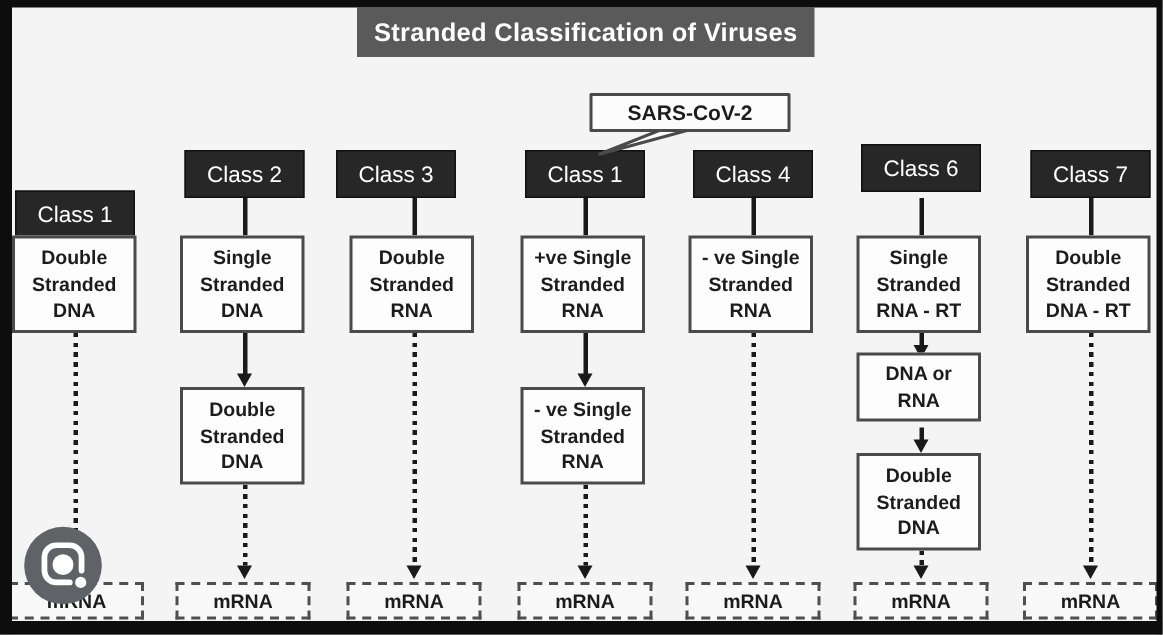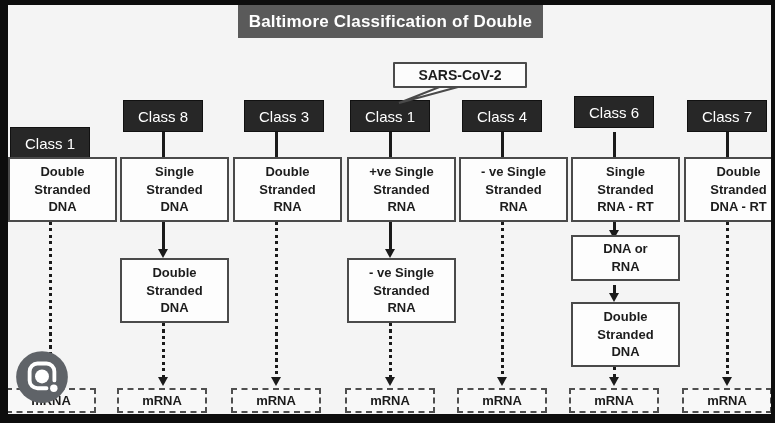--- a/index.html
+++ b/index.html
@@ -26,21 +26,21 @@
     font-size:14px;font-weight:600;color:#1c1c1c;z-index:6;box-sizing:border-box;
   }
   .callout-tail{position:absolute;left:388px;top:78px;z-index:4;}
 
   .chead{
     position:absolute;width:80px;height:32px;background:#272727;color:#fff;
     display:flex;align-items:center;justify-content:center;font-size:15px;
     border:1px solid #111;box-sizing:border-box;z-index:3;
   }
   .nbox{
-    position:absolute;width:109px;background:#fdfdfd;border:2px solid #4a4a4a;
+    position:absolute;width:83px;background:#fdfdfd;border:2px solid #4a4a4a;
     display:flex;align-items:center;justify-content:center;text-align:center;
     font-weight:bold;font-size:13px;line-height:1.38;color:#1c1c1c;
     white-space:pre-line;box-sizing:border-box;z-index:3;
   }
   .mrna{
     position:absolute;width:90px;height:25px;background:#f8f8f8;
     border:2px dashed #4f4f4f;display:flex;align-items:center;justify-content:center;
     font-weight:bold;font-size:13px;color:#1c1c1c;box-sizing:border-box;z-index:3;
   }
   .vline{position:absolute;width:3px;background:#1a1a1a;z-index:2;}
@@ -61,51 +61,51 @@
 </head>
 <body>
 
 <div class="stage">
 
   <div class="edge top"></div>
   <div class="edge bottom"></div>
   <div class="edge left"></div>
   <div class="edge right"></div>
 
-  <div class="title">Baltimore Classification of Double</div>
+  <div class="title">Stranded Classification of Viruses</div>
 
   <svg class="callout-tail" width="100" height="30">
     <polygon points="59,6 81,6 11,25" fill="#fcfcfc" stroke="#4a4a4a" stroke-width="2"></polygon>
   </svg>
   <div class="callout">SARS-CoV-2</div>
 
   <div class="chead" style="left:10px;top:100px;margin-top:27px;">Class 1</div>
   <div class="vline" style="left:49px;top:132px;height:25px;"></div>
   <div class="nbox" style="left:8px;top:157px;height:65px;">Double
 Stranded
 DNA</div>
   <div class="vdots" style="left:49px;top:222px;height:155px;"></div>
   <div class="ahead" style="left:45px;top:377px;"></div>
   <div class="mrna" style="left:6px;top:388px;">mRNA</div>
 
-  <div class="chead" style="left:123px;top:100px;">Class 8</div>
+  <div class="chead" style="left:123px;top:100px;">Class 2</div>
   <div class="vline" style="left:162px;top:132px;height:25px;"></div>
   <div class="nbox" style="left:120px;top:157px;height:65px;">Single
 Stranded
 DNA</div>
   <div class="vline" style="left:162px;top:222px;height:28px;"></div>
   <div class="ahead" style="left:158px;top:249px;"></div>
   <div class="nbox" style="left:120px;top:258px;height:65px;">Double
 Stranded
 DNA</div>
   <div class="vdots" style="left:162px;top:323px;height:54px;"></div>
   <div class="ahead" style="left:158px;top:377px;"></div>
   <div class="mrna" style="left:117px;top:388px;">mRNA</div>
 
-  <div class="chead" style="left:244px;top:100px;">Class 3</div>
+  <div class="chead" style="left:224px;top:100px;">Class 3</div>
   <div class="vline" style="left:275px;top:132px;height:25px;"></div>
   <div class="nbox" style="left:233px;top:157px;height:65px;">Double
 Stranded
 RNA</div>
   <div class="vdots" style="left:275px;top:222px;height:155px;"></div>
   <div class="ahead" style="left:271px;top:377px;"></div>
   <div class="mrna" style="left:231px;top:388px;">mRNA</div>
 
   <div class="chead" style="left:350px;top:100px;">Class 1</div>
   <div class="vline" style="left:389px;top:132px;height:25px;"></div>

